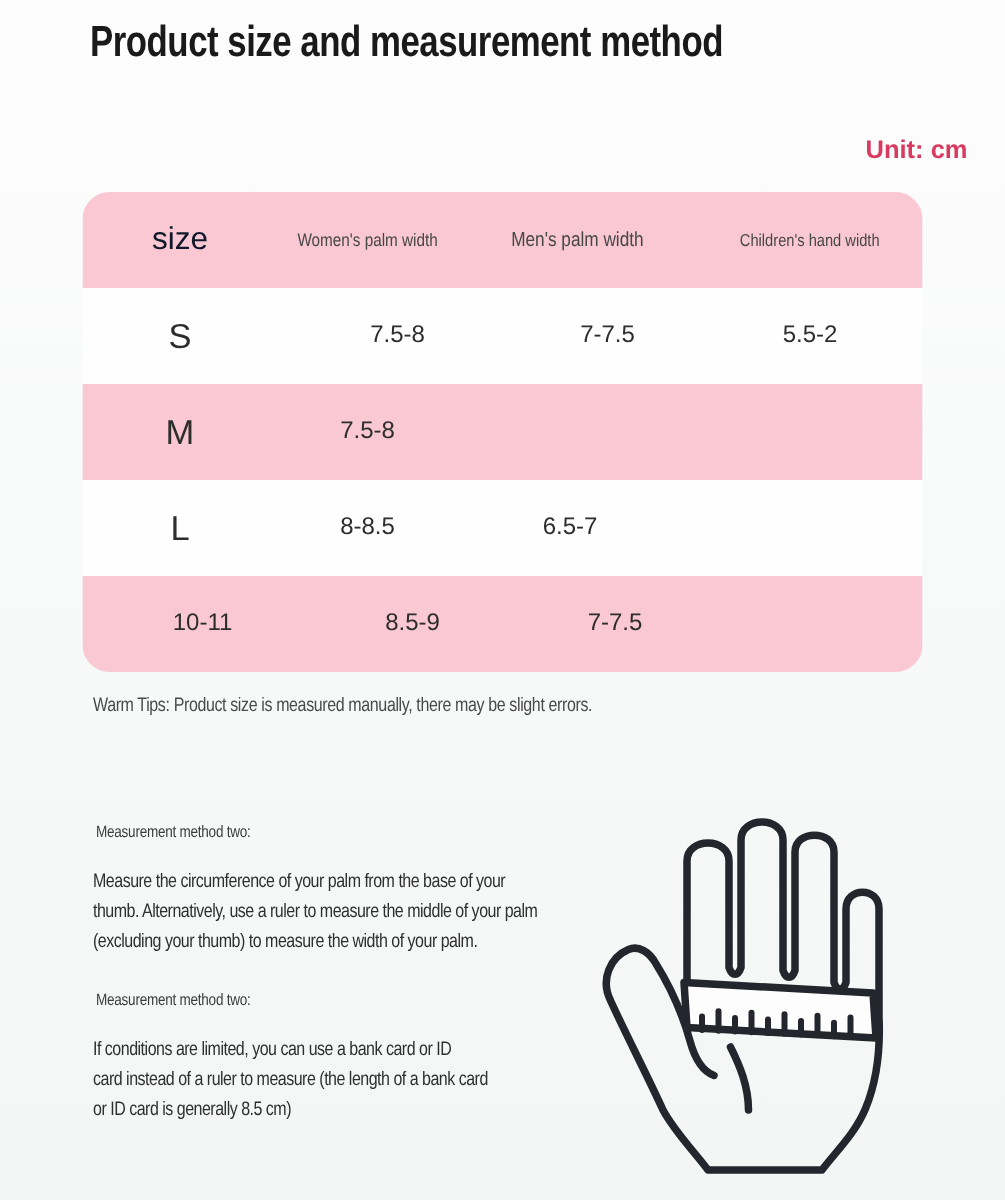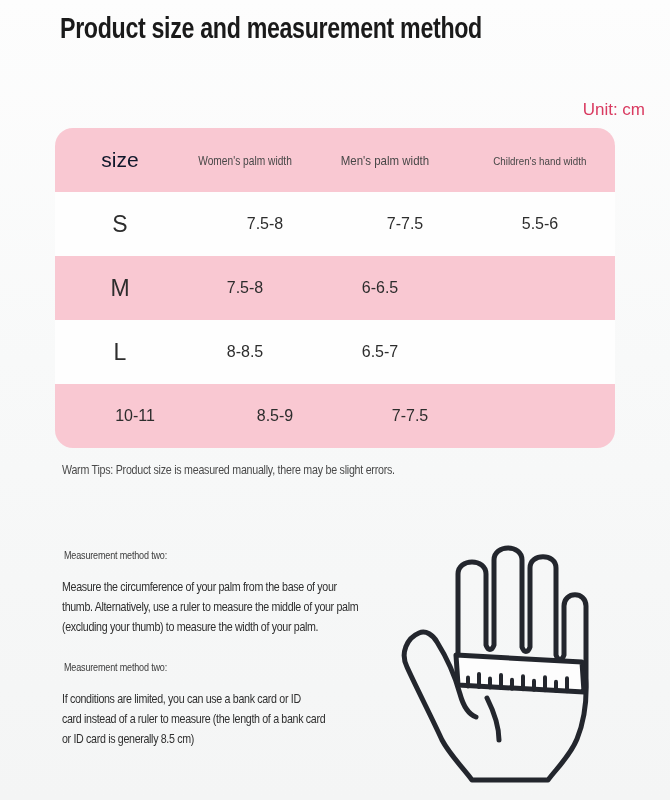--- a/index.html
+++ b/index.html
@@ -1,21 +1,21 @@
 <!DOCTYPE html>
 <html><head>
 <meta charset="utf-8">
 <style>
   html,body{margin:0;padding:0;}
   body{font-family:"Liberation Sans",sans-serif;}
   .page{position:relative;width:670px;height:800px;overflow:hidden;
         background:linear-gradient(180deg,#fdfdfd 0%,#f8f9f9 45%,#f4f5f5 100%);}
   .title{position:absolute;left:60px;top:12px;margin:0;font-size:29px;font-weight:700;color:#1a1a1a;
          letter-spacing:-0.4px;white-space:nowrap;transform:scaleX(0.8);transform-origin:0 50%;}
-  .unit{position:absolute;right:25px;top:100px;font-size:17px;font-weight:400;color:#d93a60;}
+  .unit{position:absolute;right:25px;top:90px;font-size:17px;font-weight:700;color:#d93a60;}
   
   .size-table{position:absolute;left:55px;top:128px;width:560px;border-radius:18px;overflow:hidden;}
   .trow{display:flex;align-items:center;height:64px;}
   .trow.pink{background:#f9c8d2;}
   .trow.white{background:#fefefe;}
   .cell{text-align:center;color:#2d2d2d;}
   .c1{width:130px;}.c2{width:160px;}.c3{width:120px;}.c4{width:150px;}
   .head-size{font-size:21px;color:#0f172a;}
   .head-sub{display:inline-block;color:#474747;transform:scaleX(0.85);transform-origin:50% 50%;white-space:nowrap;}
   .h-men{font-size:13.5px;}
@@ -50,26 +50,25 @@
     <div class="trow pink">
       <div class="cell c1 head-size">size</div>
       <div class="cell c3"><span class="head-sub h-women">Women's palm width</span></div>
       <div class="cell c2"><span class="head-sub h-men">Men's palm width</span></div>
       <div class="cell c4"><span class="head-sub h-children">Children's hand width</span></div>
     </div>
     <div class="trow white">
       <div class="cell c1 cell-size">S</div>
       <div class="cell c2 cell-val">7.5-8</div>
       <div class="cell c3 cell-val">7-7.5</div>
-      <div class="cell c4 cell-val">5.5-6</div>
+      <div class="cell c4 cell-val">5.5-2</div>
     </div>
     <div class="trow pink">
       <div class="cell c1 cell-size">M</div>
       <div class="cell c3 cell-val">7.5-8</div>
-      <div class="cell c4 cell-val">6-6.5</div>
     </div>
     <div class="trow white">
       <div class="cell c1 cell-size">L</div>
       <div class="cell c3 cell-val">8-8.5</div>
       <div class="cell c4 cell-val">6.5-7</div>
     </div>
     <div class="trow pink">
       <div class="cell c2 cell-val">10-11</div>
       <div class="cell c3 cell-val">8.5-9</div>
       <div class="cell c4 cell-val">7-7.5</div>

